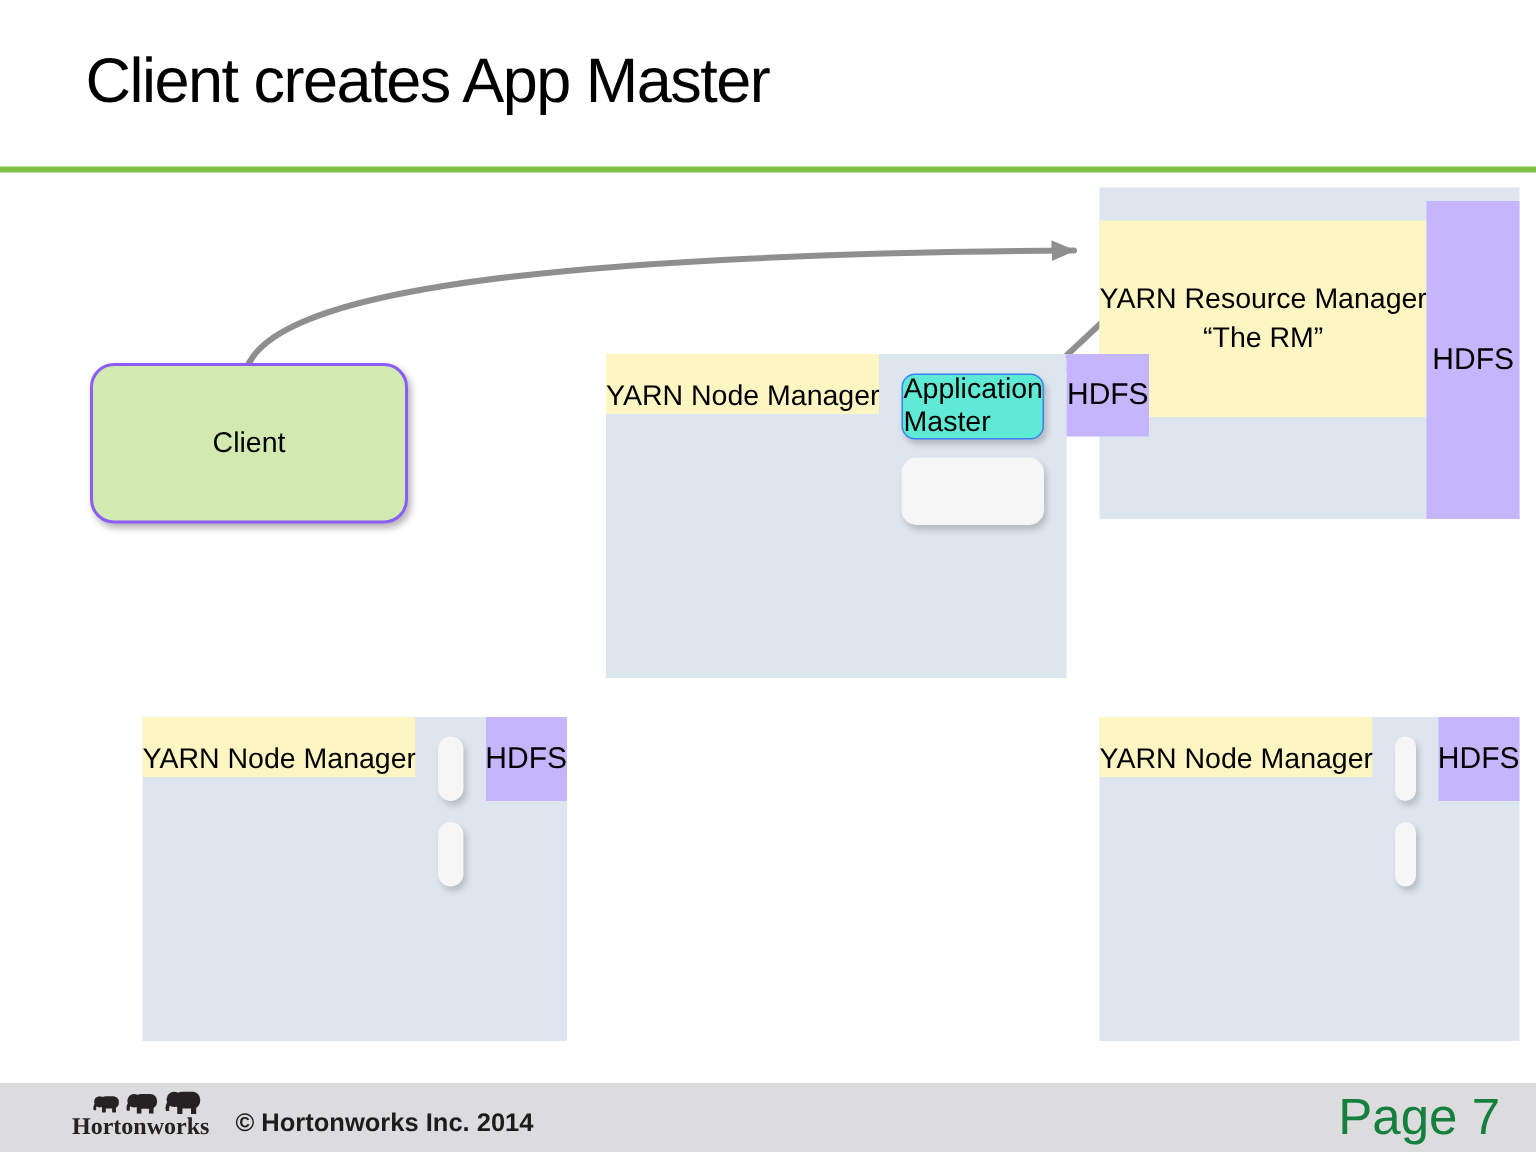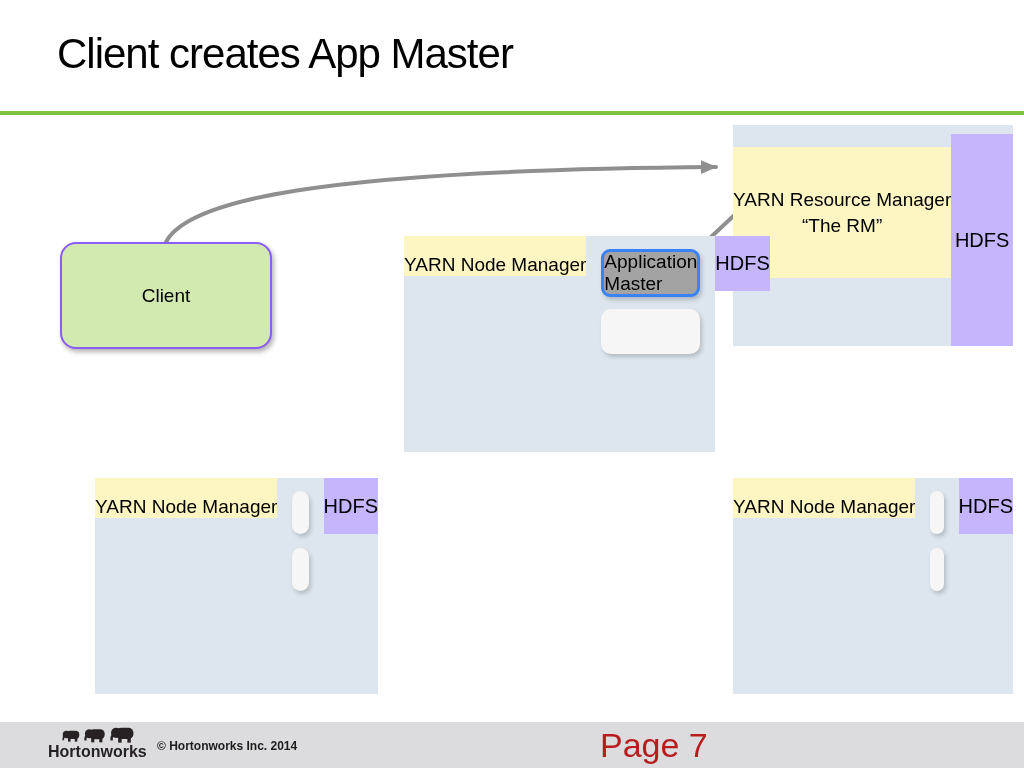--- a/index.html
+++ b/index.html
@@ -29,43 +29,43 @@
   .band-yellow{background:#fdf5c2;display:flex;align-items:center;justify-content:center;
     flex-direction:column;font-size:19px;line-height:26px;}
   .band-purple{background:#c4b5fd;display:flex;align-items:center;justify-content:center;font-size:20px;}
   .nm-header{height:40px;background:#fdf5c2;display:flex;align-items:flex-end;justify-content:center;font-size:19px;flex:0 0 auto;}
   .nm-body{flex:1 1 auto;background:#dde6ee;}
   .slot{
     height:45px;margin:12px 15px 0 15px;background:#f6f6f6;border-radius:10px;
     box-shadow:2px 3px 4px rgba(0,0,0,0.18);
   }
   .app-master{
-    height:42px;margin:13px 15px 0 15px;background:#a3a3a3;border:3px solid #3b82f6;border-radius:9px;
+    height:42px;margin:13px 15px 0 15px;background:#5eead4;border:1px solid #3b82f6;border-radius:9px;
     box-shadow:2px 3px 4px rgba(0,0,0,0.20);
     display:flex;align-items:center;justify-content:center;font-size:19px;
   }
 
   
   .rm{left:733px;top:125px;width:280px;height:221px;}
   .rm .band-yellow{margin-top:22px;height:131px;flex:0 0 auto;}
   .rm .band-purple{margin-top:9px;flex:1 1 auto;}
 
   
   .nm-center{left:404px;top:236px;width:280px;height:216px;}
   .nm-left{left:95px;top:478px;width:283px;height:216px;}
   .nm-right{left:733px;top:478px;width:280px;height:216px;}
   .nm-hdfs{height:55px;flex:0 0 auto;}
 
   
   .footer{position:absolute;left:0;top:722px;width:1024px;height:46px;background:#dcdcde;z-index:3;}
   .logo{position:absolute;left:48px;top:724px;width:110px;height:42px;z-index:4;}
   .logo svg{display:block;margin-left:12px;}
-  .logo-text{display:block;margin-top:-1px;font-size:16px;font-weight:700;color:#262223;letter-spacing:0px;}
-  .copyright{position:absolute;left:157px;top:739px;font-size:12px;font-weight:600;color:#1c1c1c;z-index:4;text-align:center;}
-  .page-num{position:absolute;left:600px;top:726px;width:400px;text-align:left;font-size:34px;color:#b91c1c;z-index:4;}
+  .logo-text{display:block;margin-top:-1px;font-size:16px;font-weight:700;color:#262223;letter-spacing:0px;font-family:Liberation Serif, serif;}
+  .copyright{position:absolute;left:157px;top:739px;font-size:17px;font-weight:600;color:#1c1c1c;z-index:4;text-align:center;}
+  .page-num{position:absolute;left:600px;top:726px;width:400px;text-align:right;font-size:34px;color:#15803d;z-index:4;}
 </style>
 </head>
 <body>
 
 <div class="slide">
 
   <div class="title">Client creates App Master</div>
   <div class="accent-rule"></div>
 
   <svg class="arrow-layer" width="1024" height="768" viewBox="0 0 1024 768">

